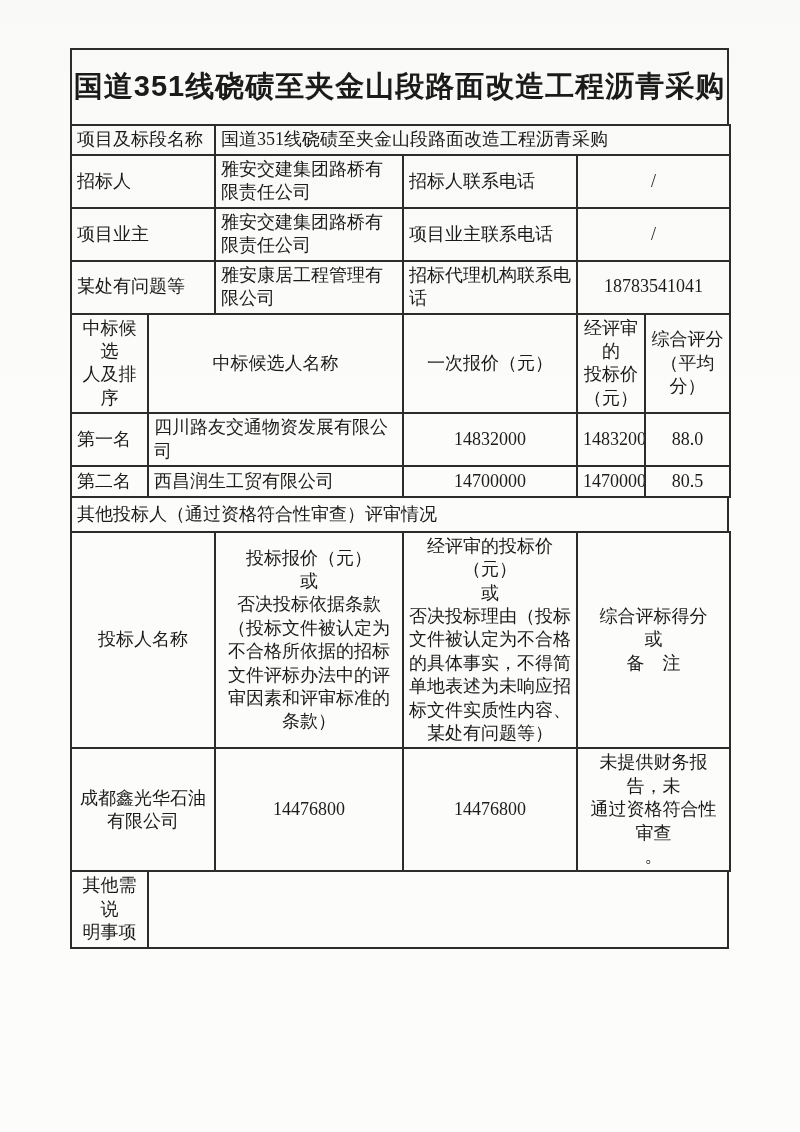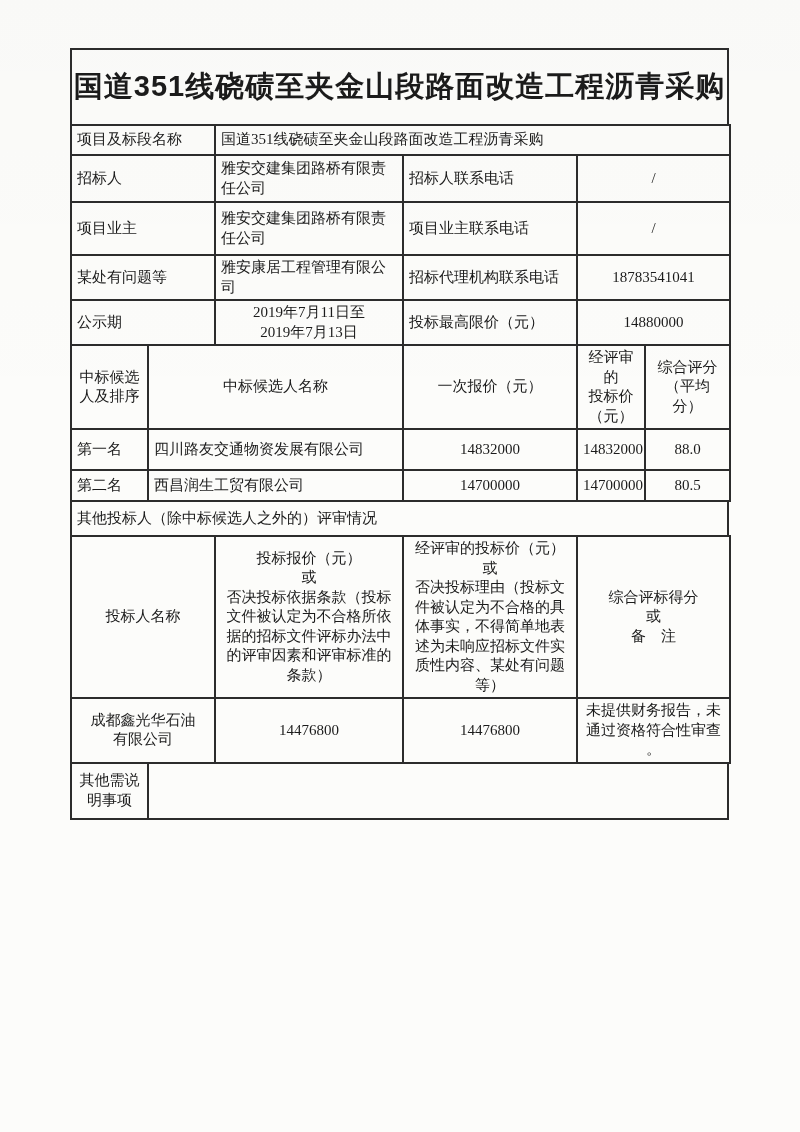--- a/index.html
+++ b/index.html
@@ -38,21 +38,21 @@
     white-space: nowrap;
   }
   table.sec {
     width: 100%;
     border-collapse: collapse;
     table-layout: fixed;
     margin-top: -2px;
   }
   .sec td {
     border: 2px solid #2c2c2c;
-    font-size: 15px;
+    font-size: 18px;
     line-height: 1.3;
     padding: 2px 5px;
     vertical-align: middle;
     overflow: hidden;
   }
   .ml { white-space: pre-line; }
   .c  { text-align: center; }
   .l  { text-align: left; }
   .lab { padding-left: 7px; }
   .sm { font-size: 14.5px; }
@@ -90,27 +90,20 @@
         <td class="l">雅安交建集团路桥有限责任公司</td>
         <td class="l lab">项目业主联系电话</td>
         <td class="c">/</td>
       </tr>
       <tr style="height:28px">
         <td class="l lab">某处有问题等</td>
         <td class="l">雅安康居工程管理有限公司</td>
         <td class="l lab">招标代理机构联系电话</td>
         <td class="c">18783541041</td>
       </tr>
-      <tr style="height:39px">
-        <td class="l lab">公示期</td>
-        <td class="c ml">2019年7月11日至
-2019年7月13日</td>
-        <td class="l lab">投标最高限价（元）</td>
-        <td class="c">14880000</td>
-      </tr>
     </tbody>
       </table>
 
     <table class="sec">
       <colgroup>
           <col style="width:77px">
           <col style="width:255px">
           <col style="width:174px">
           <col style="width:68px">
           <col style="width:85px">
@@ -141,21 +134,21 @@
         <td class="c">14700000</td>
         <td class="c">14700000</td>
         <td class="c">80.5</td>
       </tr>
     </tbody>
       </table>
 
     <table class="sec">
       <tbody>
           <tr style="height:35px">
-        <td class="l lab">其他投标人（除中标候选人之外的）评审情况</td>
+        <td class="l lab">其他投标人（通过资格符合性审查）评审情况</td>
       </tr>
     </tbody>
       </table>
 
     <table class="sec">
       <colgroup>
           <col style="width:144px">
           <col style="width:188px">
           <col style="width:174px">
           <col style="width:153px">

